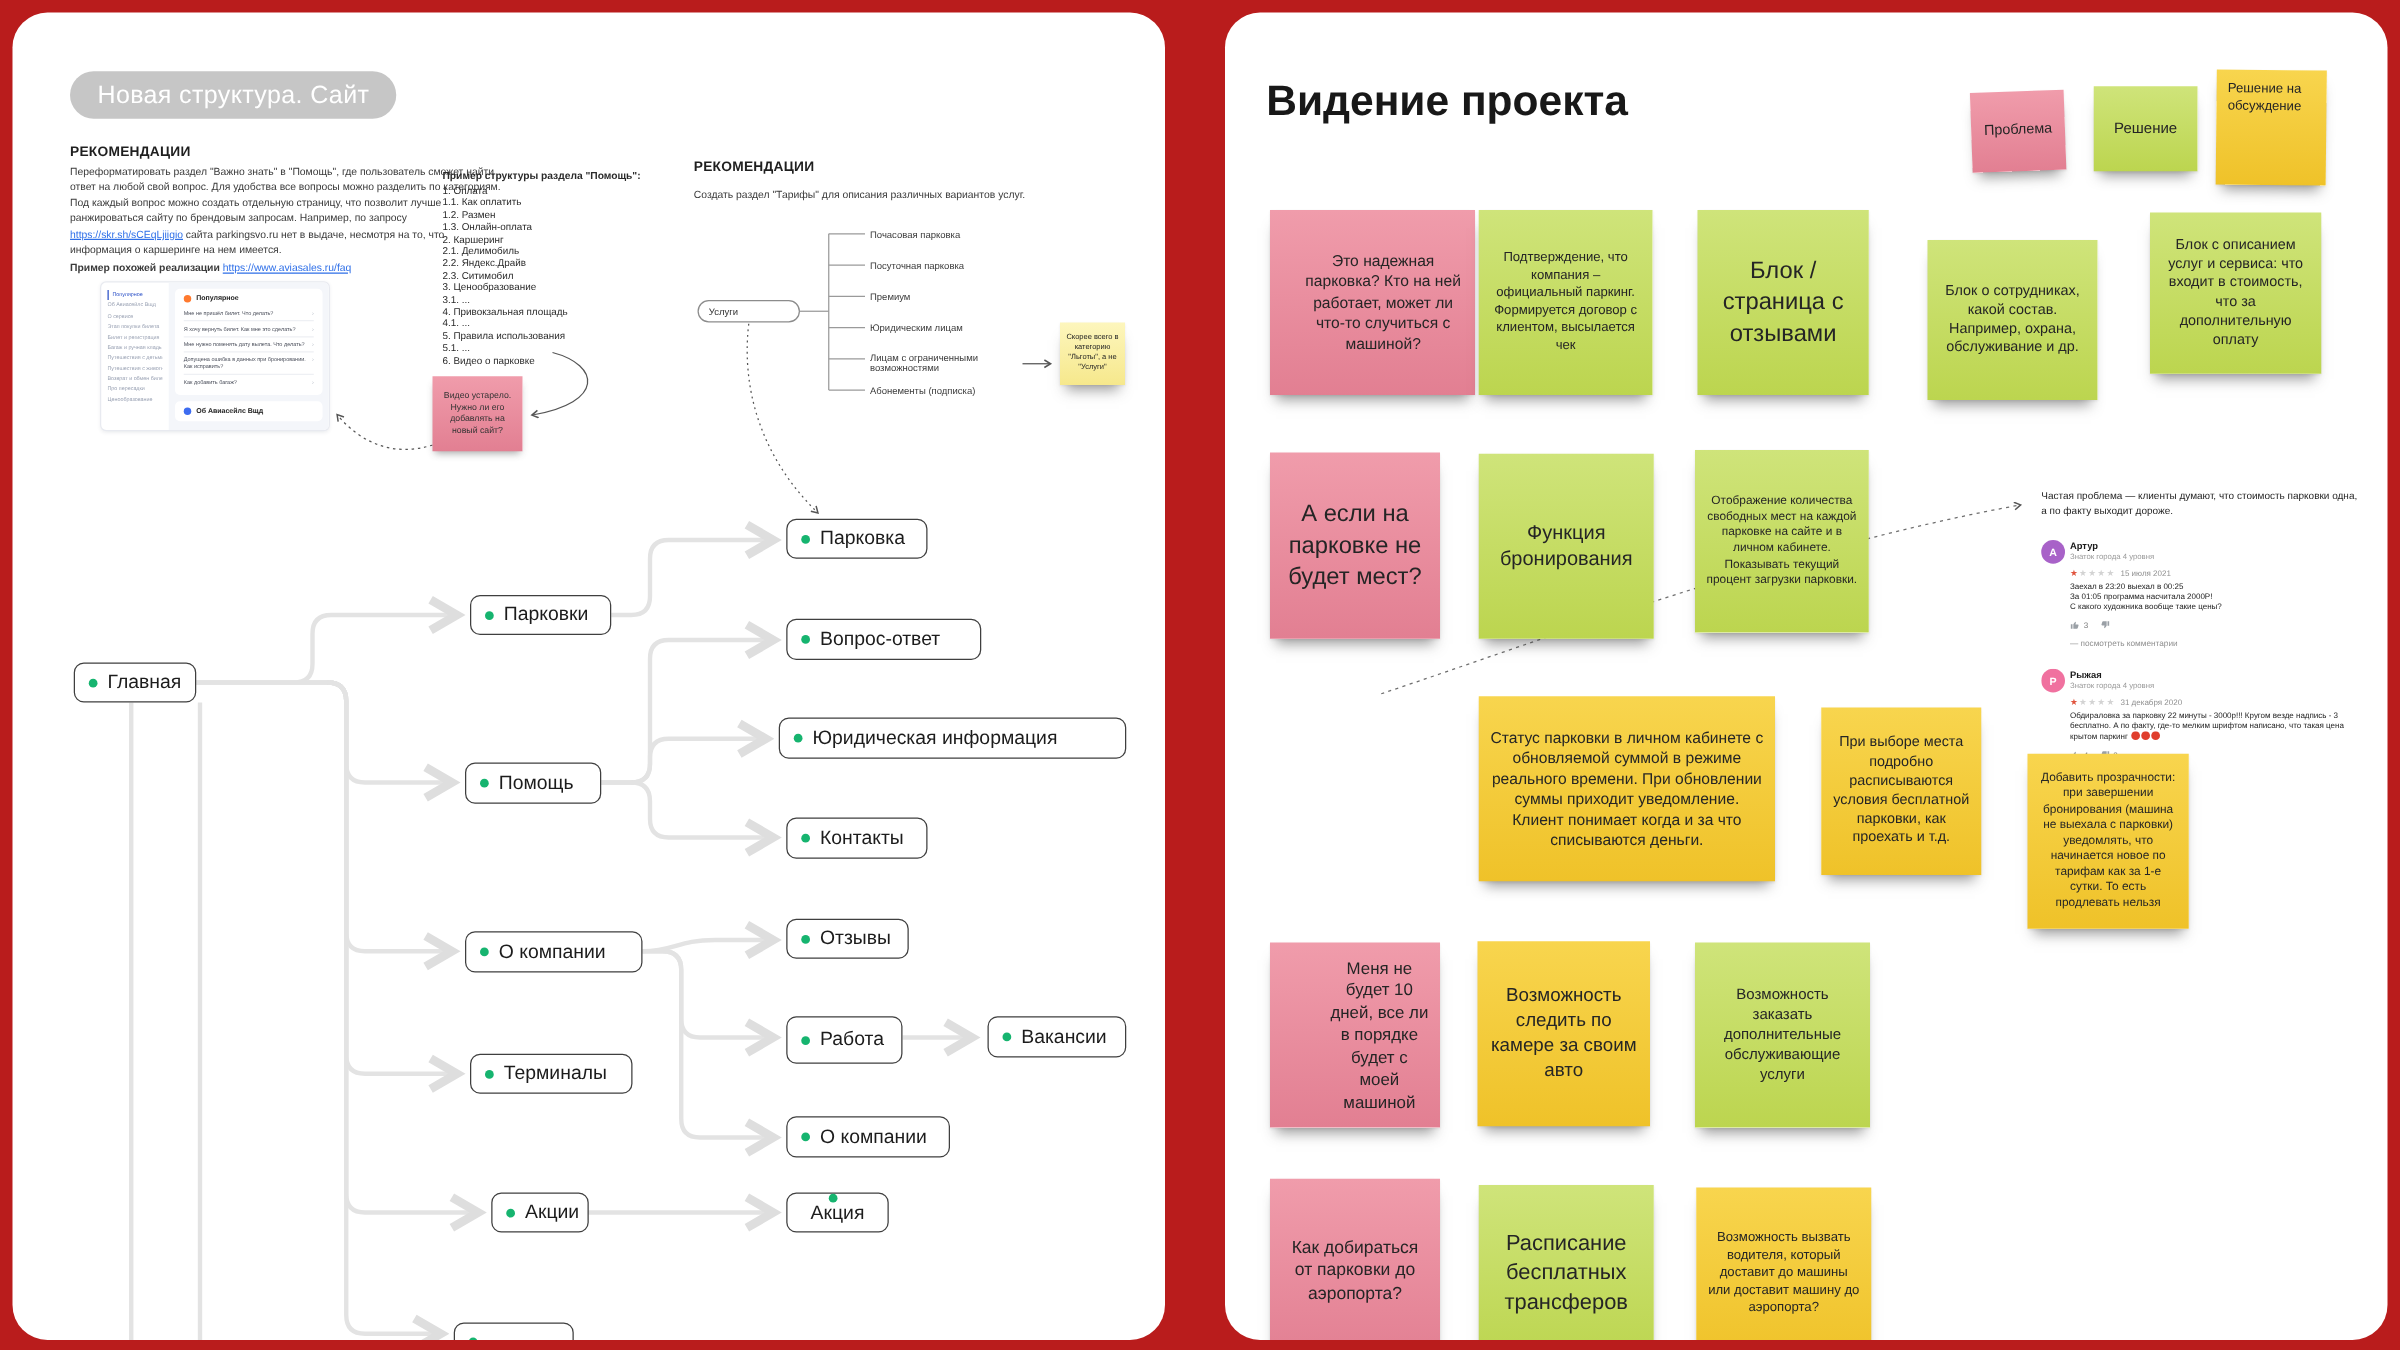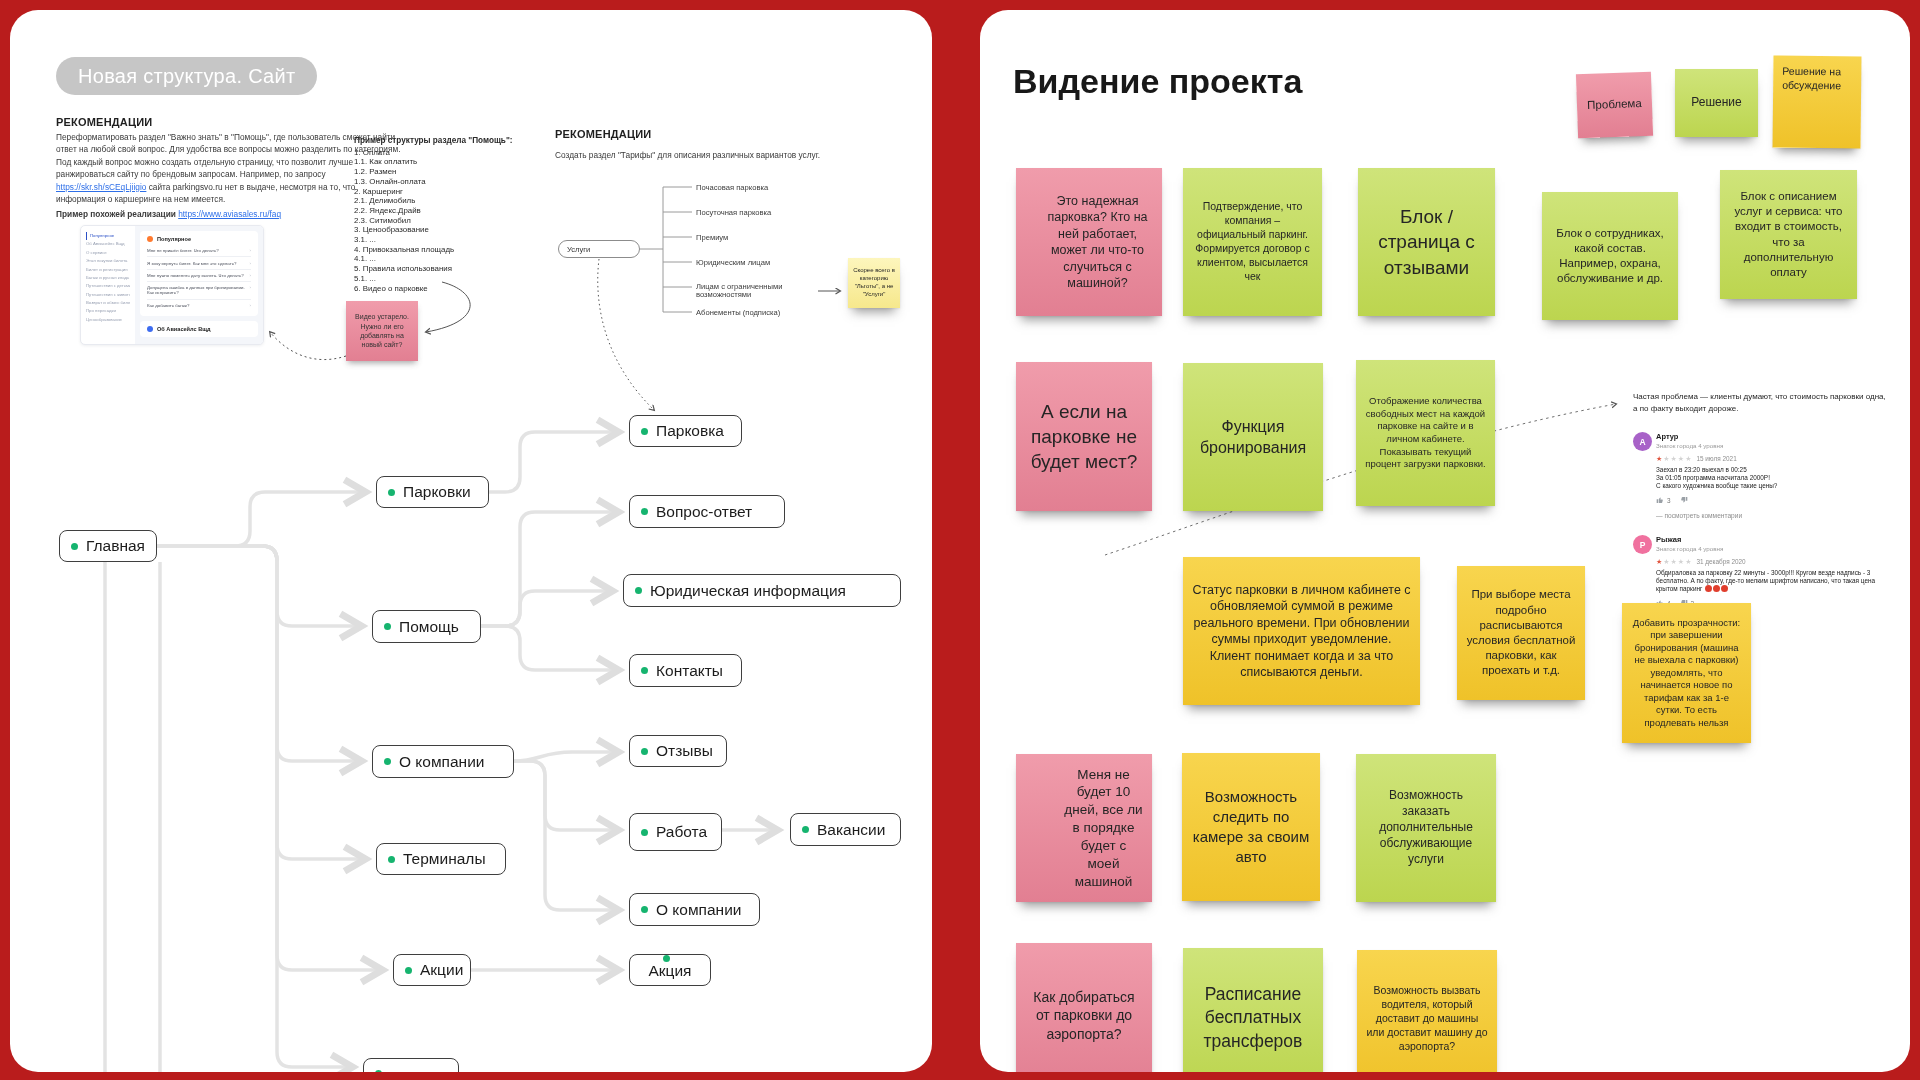--- a/index.html
+++ b/index.html
@@ -365,21 +365,21 @@
             </svg>
           <span>4</span>
           <svg class="thumbico" style="transform:rotate(180deg);margin-left:6px;" width="8" height="8" viewBox="0 0 24 24">
               <path d="M2 10h4v11H2zM8 21h8.5c1 0 1.9-.7 2.1-1.7l1.8-6.3c.3-1.1-.5-2.2-1.7-2.2H13l1.1-4.4c.2-1-.5-2-1.6-2.1L8 10z" fill="#9aa0a6"></path>
             </svg>
           <span>2</span>
         </div>
       </div>
     </div>
 
-    <div class="abs sticky pink" style="left:36px;top:158px;width:146px;height:148px;font-size:12.5px;padding-left:26px;">
+    <div class="abs sticky pink" style="left:36px;top:158px;width:164px;height:148px;font-size:12.5px;padding-left:26px;">
         <span>Это надежная парковка? Кто на ней работает, может ли что-то случиться с машиной?</span>
       </div>
     <div class="abs sticky green" style="left:203px;top:158px;width:139px;height:148px;font-size:10.5px;">
         <span>Подтверждение, что компания – официальный паркинг. Формируется договор с клиентом, высылается чек</span>
       </div>
     <div class="abs sticky green" style="left:378px;top:158px;width:137px;height:148px;font-size:19px;">
         <span>Блок / страница с отзывами</span>
       </div>
     <div class="abs sticky green" style="left:562px;top:182px;width:136px;height:128px;font-size:11.5px;">
         <span>Блок о сотрудниках, какой состав. Например, охрана, обслуживание и др.</span>

